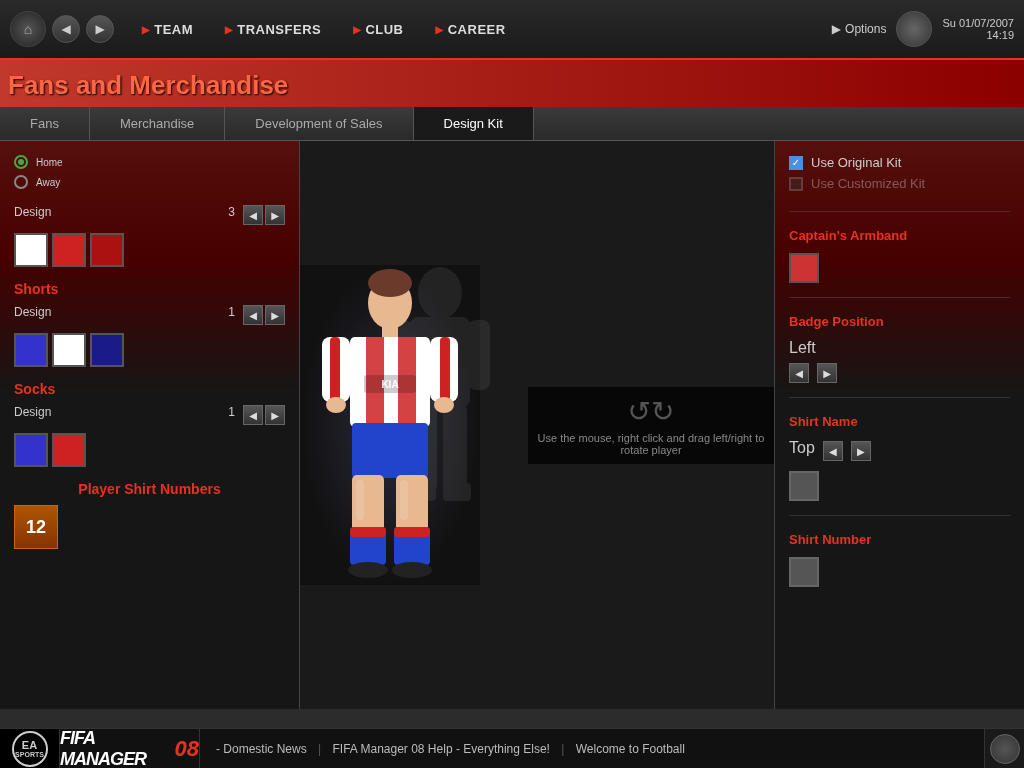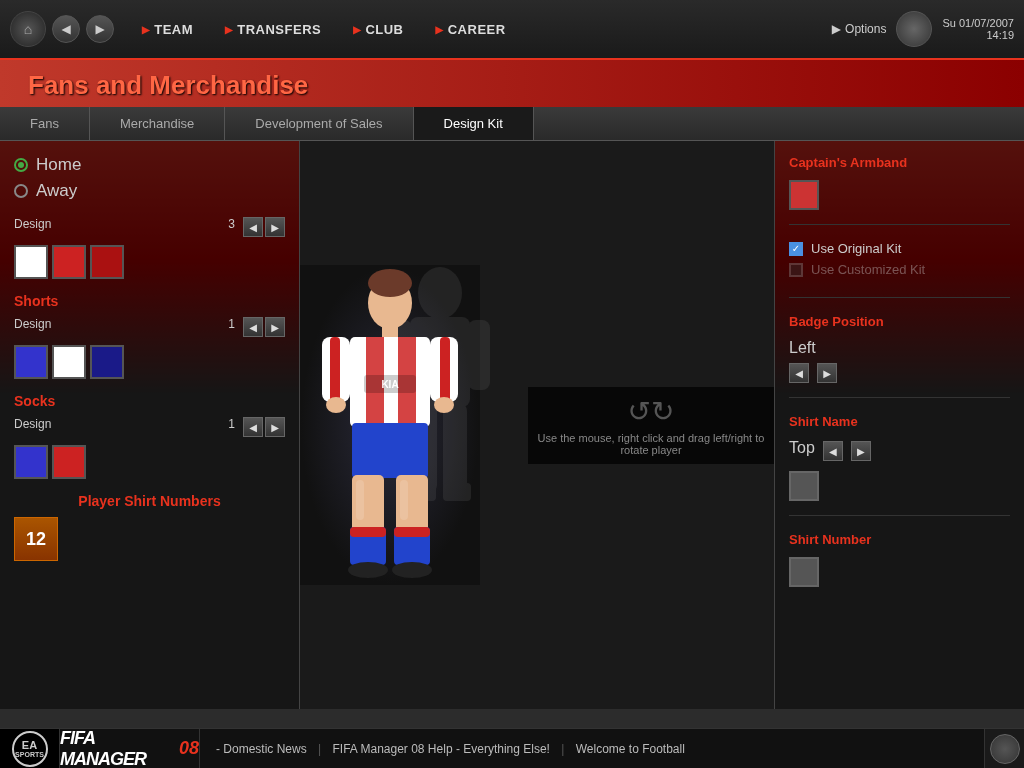--- a/index.html
+++ b/index.html
@@ -96,21 +96,21 @@
       background: linear-gradient(to bottom, #c0392b 0%, #8b0000 30%, #2c2c2c 50%);
       margin: 0;
       padding: 0;
       height: calc(768px - 60px - 40px);
       position: relative;
     }
 
     
     .page-header {
       background: linear-gradient(to right, #c0392b, #8b0000);
-      padding: 10px 20px 6px 28px;
+      padding: 10px 20px 6px 8px;
     }
     .page-title {
       color: #ff6644;
       font-size: 26px;
       font-weight: bold;
       text-shadow: 1px 1px 2px #000;
     }
 
     
     .tabs {
@@ -150,21 +150,21 @@
     
     .radio-group {
       margin-bottom: 16px;
     }
     .radio-item {
       display: flex;
       align-items: center;
       gap: 8px;
       margin-bottom: 6px;
       color: #ccc;
-      font-size: 17px;
+      font-size: 10px;
       cursor: pointer;
     }
     .radio-dot {
       width: 14px; height: 14px;
       border-radius: 50%;
       border: 2px solid #888;
       display: flex; align-items: center; justify-content: center;
     }
     .radio-dot.active {
       border-color: #4a4;
@@ -396,21 +396,21 @@
     }
     .fifa-text {
       color: #fff;
       font-size: 18px;
       font-weight: 900;
       font-style: italic;
       letter-spacing: -1px;
     }
     .fifa-year {
       color: #e8321e;
-      font-size: 18px;
+      font-size: 22px;
       font-weight: 900;
       font-style: italic;
     }
     .ticker-text {
       color: #bbb;
       font-size: 12px;
       padding: 0 16px;
       white-space: nowrap;
       overflow: hidden;
       text-overflow: ellipsis;
@@ -636,33 +636,33 @@
       </div>
       <div class="rotate-hint">
         <div class="rotate-icon">↺↻</div>
         <div>Use the mouse, right click and drag left/right to rotate player</div>
       </div>
     </div>
 
     <div class="right-panel">
 
       <div class="right-section">
-        <div class="right-section-title">Captain's Armband</div>
-        <div class="color-swatch-small" style="background:#cc3333;"></div>
-      </div>
-
-      <div class="right-section">
         <div class="checkbox-item">
           <div class="checkbox checked"></div>
           <span>Use Original Kit</span>
         </div>
         <div class="checkbox-item">
           <div class="checkbox disabled"></div>
           <span style="opacity:0.4;">Use Customized Kit</span>
         </div>
+      </div>
+
+      <div class="right-section">
+        <div class="right-section-title">Captain's Armband</div>
+        <div class="color-swatch-small" style="background:#cc3333;"></div>
       </div>
 
       <div class="right-section">
         <div class="right-section-title">Badge Position</div>
         <div class="badge-pos-label">Left</div>
         <div class="badge-pos-row">
           <div class="arrow-btn">◀</div>
           <div class="arrow-btn">▶</div>
         </div>
       </div>

